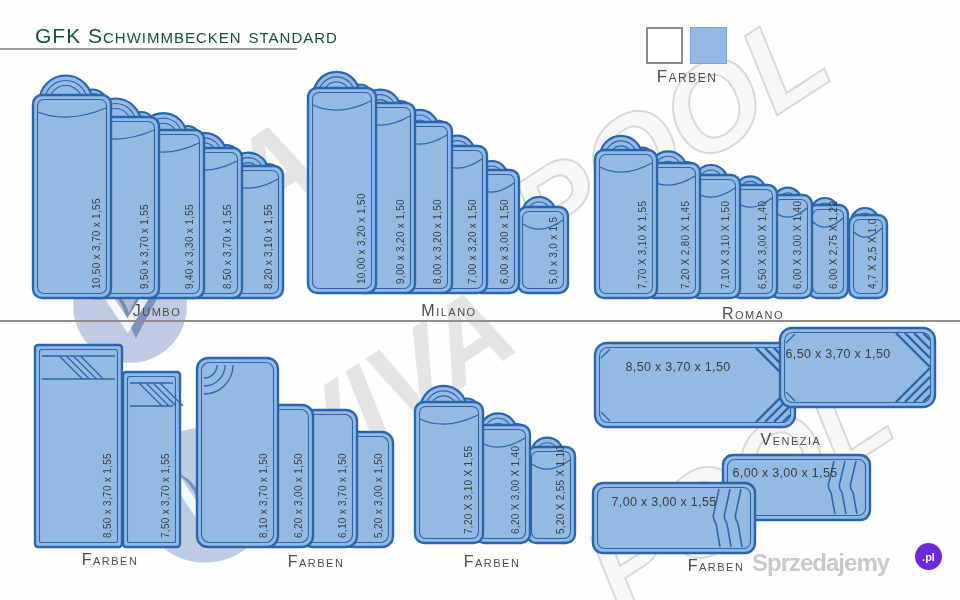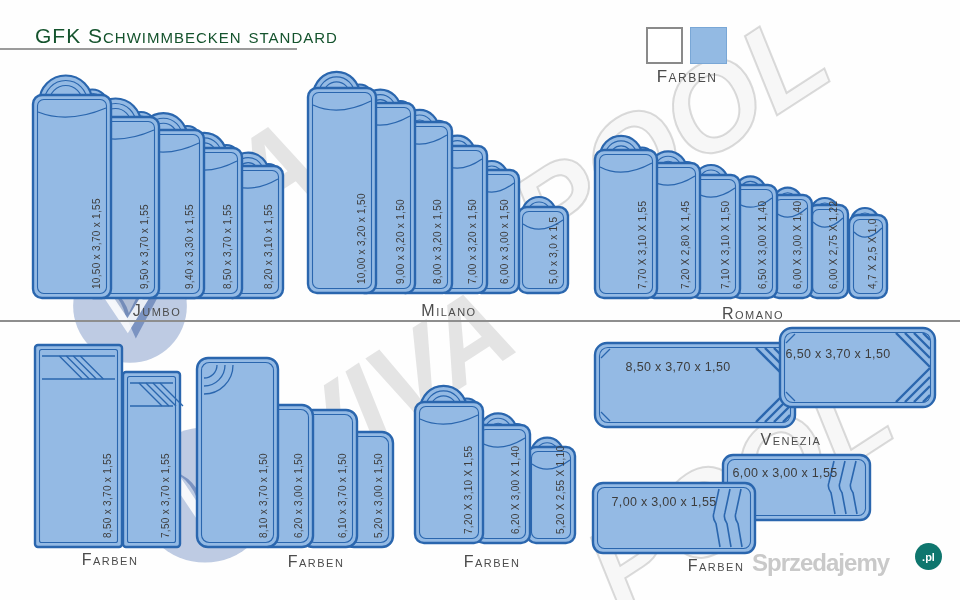--- a/index.html
+++ b/index.html
@@ -401,13 +401,13 @@
 <div class="grp-label" style="left:157px;top:302px">Jumbo</div>
 <div class="grp-label" style="left:449px;top:302px">Milano</div>
 <div class="grp-label" style="left:753px;top:305px">Romano</div>
 <div class="grp-label" style="left:110px;top:551px">Farben</div>
 <div class="grp-label" style="left:316px;top:553px">Farben</div>
 <div class="grp-label" style="left:492px;top:553px">Farben</div>
 <div class="grp-label" style="left:791px;top:431px">Venezia</div>
 <div class="grp-label" style="left:716px;top:557px">Farben</div>
 
 <div id="sprzedajemy">Sprzedajemy</div>
-<div id="pl-badge" style="background: #0f766e;">.pl</div>
+<div id="pl-badge" style="background: #6d28d9;">.pl</div>
 
 </body></html>

